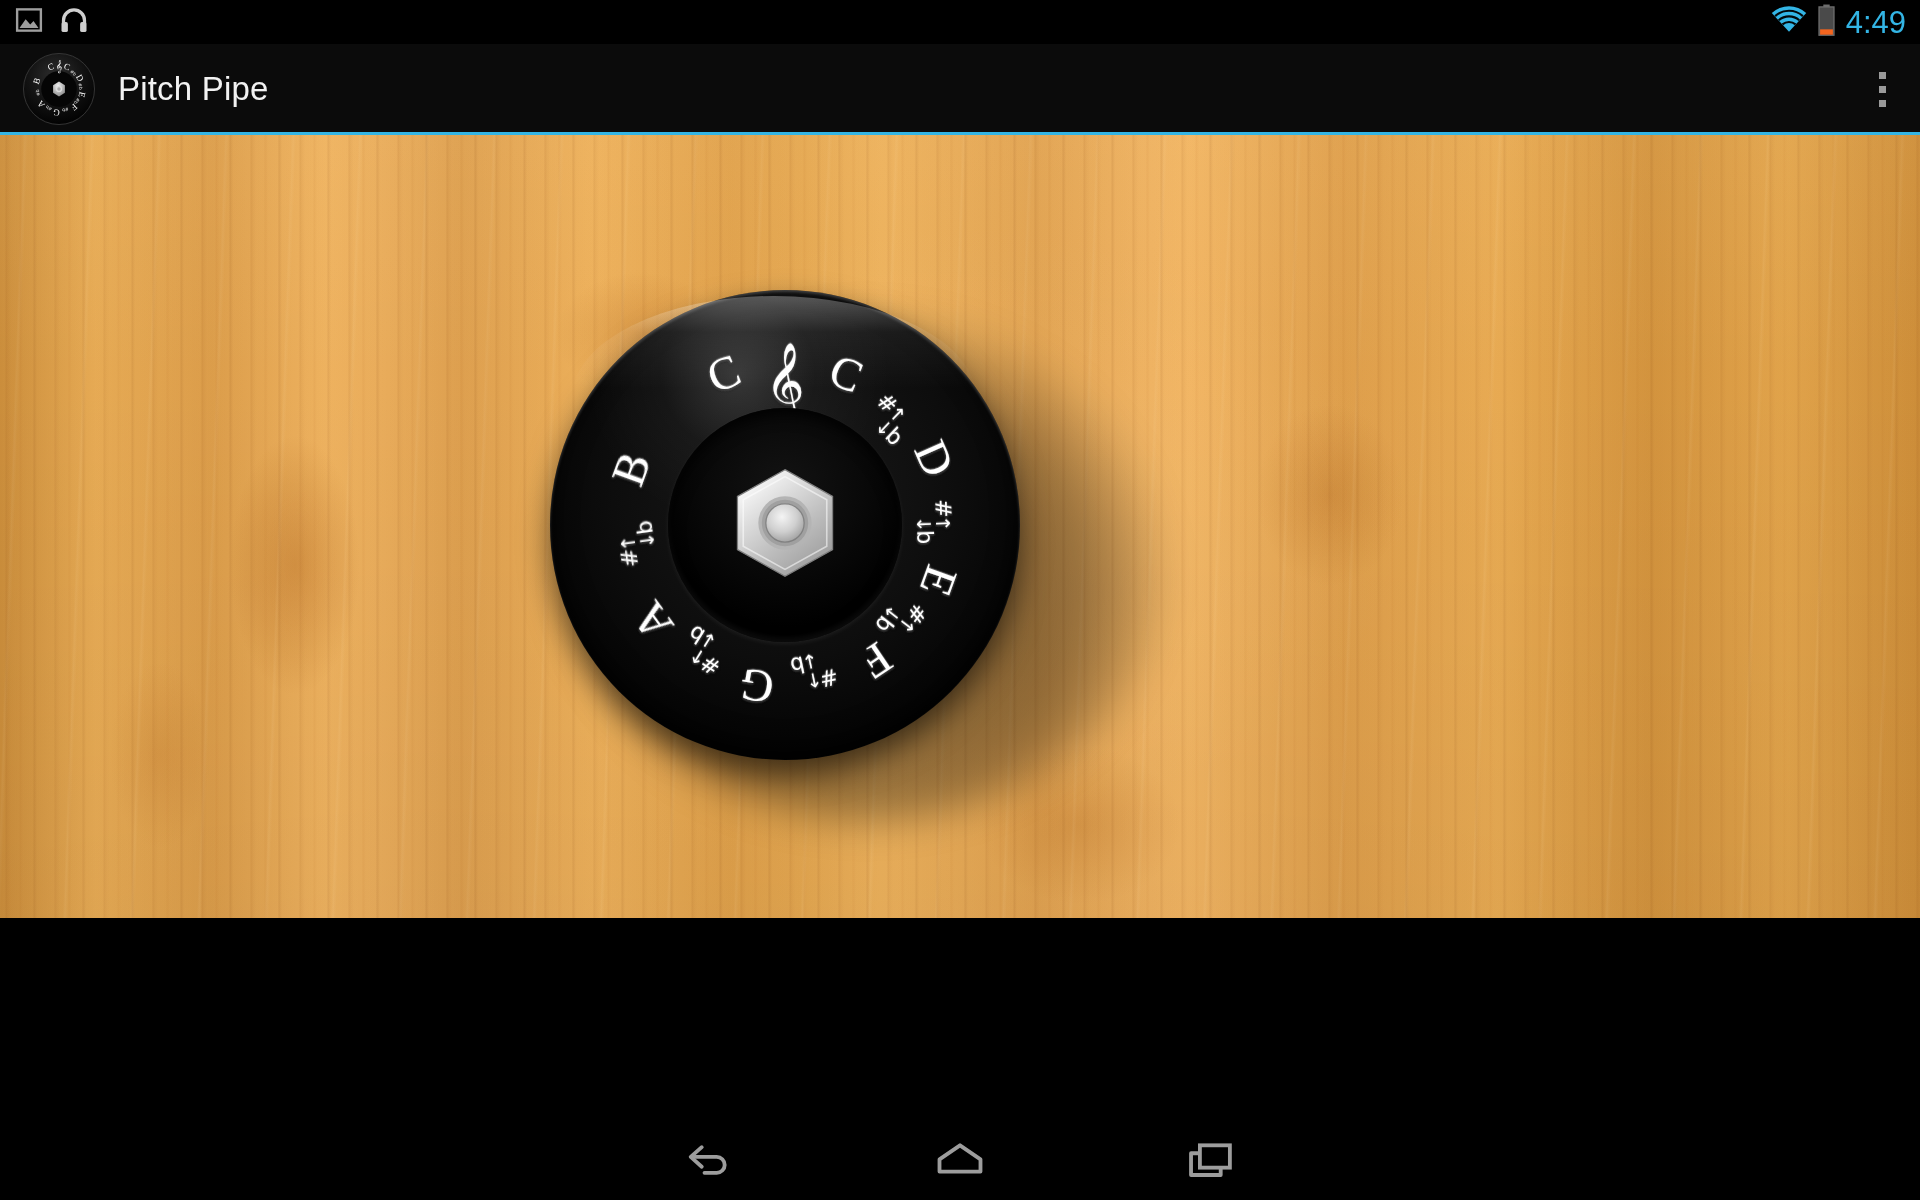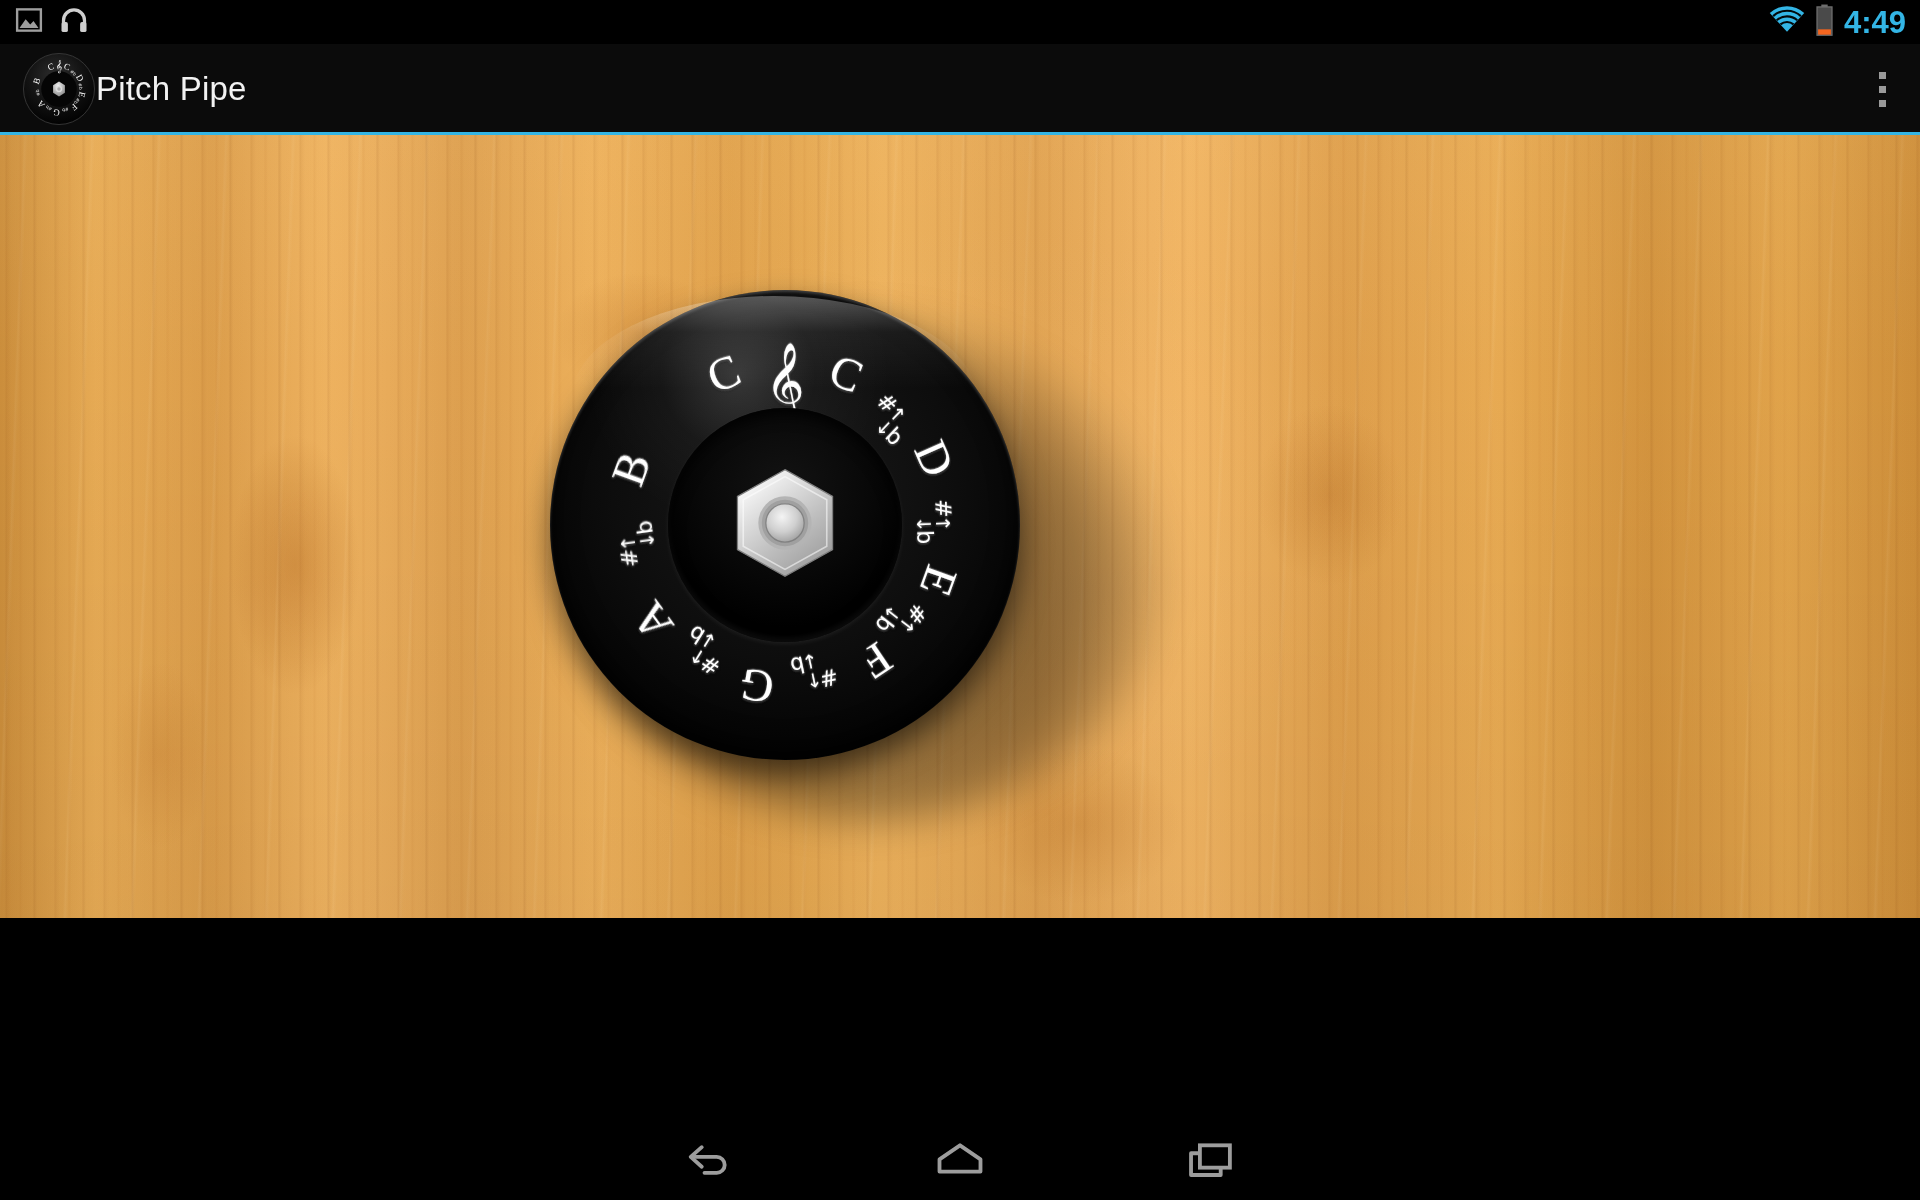--- a/index.html
+++ b/index.html
@@ -28,21 +28,20 @@
     left: 0; top: 0;
     width: 1920px;
     height: 44px;
     background: #000;
     display: flex;
     align-items: center;
     justify-content: space-between;
     padding: 0 14px;
     box-sizing: border-box;
     z-index: 40;
-    font-weight: bold;
   }
   .sb-left { display: flex; align-items: center; gap: 14px; }
   .sb-right { display: flex; align-items: center; gap: 10px; }
   .sb-icon { display: block; }
   #status-clock {
     font-size: 31px;
     line-height: 31px;
     letter-spacing: 0px;
     font-family: "Liberation Sans", sans-serif;
   }
@@ -70,20 +69,21 @@
   }
   #app-icon-wrap {
     width: 74px; height: 74px;
     flex: 0 0 74px;
     position: relative;
     display: block;
   }
   #app-title {
     color: #f2f2f2;
     font-size: 33px;
+    margin-left: 22px;
     font-weight: normal;
     letter-spacing: 0.2px;
     white-space: nowrap;
   }
   #overflow-menu {
     margin-left: auto;
     width: 56px;
     height: 74px;
     display: flex;
     flex-direction: column;

